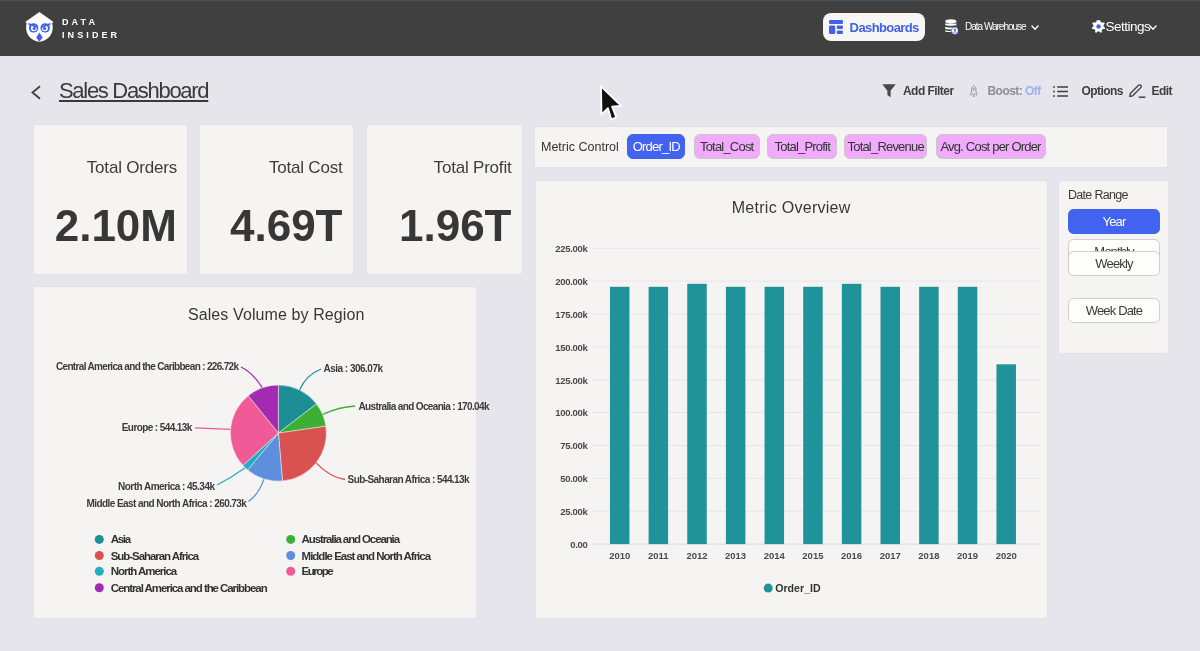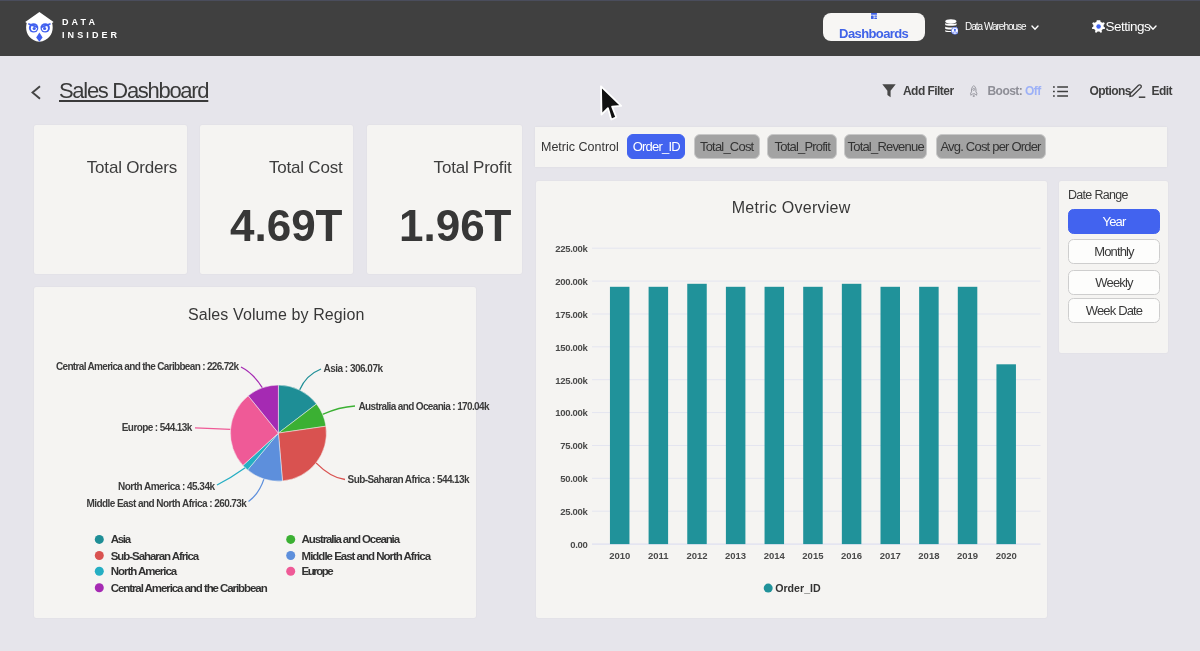--- a/index.html
+++ b/index.html
@@ -6,36 +6,36 @@
   html,body { width:1200px; height:651px; overflow:hidden; }
   body { font-family:"Liberation Sans", sans-serif; background:#e6e5eb; position:relative; }
   .abs { position:absolute; }
   .card { position:absolute; background:#f5f4f2; border-radius:2px; box-shadow:0 0 2px rgba(0,0,0,0.06); }
 
   
   #topbar { position:absolute; left:0; top:0; width:1200px; height:56px; background:#404040; border-top:1px solid #4a4d5c; }
   #logo { position:absolute; left:25px; top:11px; }
   #logotext { position:absolute; left:62px; top:14.5px; color:#fff; font-size:9px; font-weight:bold; letter-spacing:3.1px; line-height:13.8px; }
   .navbtn { position:absolute; color:#fff; font-size:14.5px; display:flex; align-items:center; }
-  #dashbtn { position:absolute; left:822.7px; top:12.3px; width:102px; height:28px; background:#f7f6f4; border-radius:8px; display:flex; align-items:center; justify-content:center; gap:7px; color:#3f62e8; font-size:13px; letter-spacing:-0.6px; font-weight:bold;flex-direction:column; }
+  #dashbtn { position:absolute; left:822.7px; top:12.3px; width:102px; height:28px; background:#f7f6f4; border-radius:8px; display:flex; align-items:center; justify-content:center; gap:7px; color:#3f62e8; font-size:13px; letter-spacing:-0.6px; font-weight:bold; }
 
   
   #backarrow { position:absolute; left:29.5px; top:85px; }
   #pagetitle { position:absolute; left:59px; top:79px; font-size:22px; line-height:24px; letter-spacing:-1.3px; font-weight:400; color:#3a3a3a;text-decoration:underline; }
   .tb-item { position:absolute; top:83px; height:16px; display:flex; align-items:center; font-size:12px; font-weight:bold; letter-spacing:-0.55px; color:#3f3f3f; }
 
   
   .kpi { width:153px; height:149px; top:124.5px; text-align:right; padding-right:10px; }
   .kpi .t { margin-top:34.3px; font-size:17px; line-height:17px; color:#3d3d3d; letter-spacing:-0.2px; }
   .kpi .v { margin-top:28.6px; font-size:44px; line-height:44px; font-weight:bold; color:#373737; letter-spacing:0px; }
 
   
   #metricbar { position:absolute; left:534.5px; top:126.5px; width:632.5px; height:40px; background:#f5f4f2; box-shadow:0 0 2px rgba(0,0,0,0.06); display:flex; align-items:center; }
   #metricbar .lbl { margin-left:6.5px; font-size:12.5px; color:#333; white-space:nowrap; }
-  .mbtn { height:25.6px; line-height:24px; border:1px solid #c8c8c8; background:#a3a3a3; border-radius:6px; font-size:13px; letter-spacing:-0.8px; color:#333; margin-left:8px; text-align:center; white-space:nowrap; }
+  .mbtn { height:25.6px; line-height:24px; border:1px solid #c8c8c8; background:#f0abfc; border-radius:6px; font-size:13px; letter-spacing:-0.8px; color:#333; margin-left:8px; text-align:center; white-space:nowrap; }
   .mbtn.sel { background:#4263ef; border-color:#4263ef; color:#fff; }
 
   
   #daterange { left:1059px; top:180.5px; width:109px; height:172.5px; }
   #daterange .t { margin:7px 0 0 9px; font-size:12.5px; letter-spacing:-0.7px; color:#3a3a3a; }
   .dbtn { position:absolute; left:9px; width:92px; height:25px; line-height:23px; text-align:center; border:1px solid #cecece; background:#fdfdfc; border-radius:5.5px; font-size:13px; letter-spacing:-0.85px; color:#3a3a3a; }
   .dbtn.sel { background:#4263ef; border-color:#4263ef; color:#fff; }
 </style>
 </head>
 <body>
@@ -104,38 +104,39 @@
     </svg>
   <span>Add Filter</span>
 </div>
 <div class="tb-item" style="left:969px; color:#8e8e96; gap:9px;">
   <svg width="9.5" height="12" viewBox="0 0 9.5 12">
       <path d="M4.75 0.6 C6.6 2 7.4 4.2 6.9 6.9 L7.9 8.2 L7.5 10.3 L6.1 8.9 L3.4 8.9 L2 10.3 L1.6 8.2 L2.6 6.9 C2.1 4.2 2.9 2 4.75 0.6 Z M3.7 11 L5.8 11 M4.75 10.3 L4.75 11.9" fill="none" stroke="#8e8e96" stroke-width="0.9"></path>
       <circle cx="4.75" cy="4.4" r="1" fill="none" stroke="#8e8e96" stroke-width="0.8"></circle>
     </svg>
   <span>Boost: <span style="color:#9db1f7;">Off</span></span>
 </div>
-<div class="tb-item" style="left:1052.5px; gap:22px;">
+<div class="tb-item" style="left:1052.5px; gap:14px;">
   <svg width="15" height="11" viewBox="0 0 15 11">
       <g stroke="#3f3f3f" stroke-width="1.7">
         <path d="M0 1 L1.8 1 M4.2 1 L15 1 M0 5.5 L1.8 5.5 M4.2 5.5 L15 5.5 M0 10 L1.8 10 M4.2 10 L15 10"></path>
       </g>
     </svg>
   <span>Options</span>
 </div>
 <div class="tb-item" style="left:1129px; gap:6px;">
   <svg width="16.5" height="14" viewBox="0 0 16.5 14">
       <path d="M1.3 9.5 L9.5 1.3 A1.6 1.6 0 0 1 11.8 1.3 A1.6 1.6 0 0 1 11.8 3.6 L3.6 11.8 L0.9 12.4 Z" fill="none" stroke="#3f3f3f" stroke-width="1.3"></path>
       <path d="M9.8 13.2 L16.3 13.2" stroke="#3f3f3f" stroke-width="1.5"></path>
     </svg>
   <span>Edit</span>
 </div>
 
 <div class="card kpi" style="left:34px;">
     <div class="t">Total Orders</div>
+    <div class="v">2.10M</div>
   </div>
 <div class="card kpi" style="left:199.5px;">
     <div class="t">Total Cost</div>
     <div class="v">4.69T</div>
   </div>
 <div class="card kpi" style="left:366.5px; width:155px;">
     <div class="t">Total Profit</div>
     <div class="v">1.96T</div>
   </div>
 
@@ -244,19 +245,19 @@
   <text x="470.2" y="377.9" text-anchor="middle" font-size="9.5" font-weight="bold" fill="#4a4a4a">2020</text>
   <circle cx="232.2" cy="407.1" r="4.5" fill="#20929a"></circle>
       <text x="239.2" y="411.3" font-size="11.5" font-weight="bold" fill="#333" textLength="45.5" lengthAdjust="spacingAndGlyphs">Order_ID</text>
 </svg>
 </div>
 
 <div class="card" id="daterange">
   <div class="t">Date Range</div>
   <div class="dbtn sel" style="top:28.5px;">Year</div>
   <div class="dbtn" style="top:58px;">Monthly</div>
-  <div class="dbtn" style="top:89px;">Weekly</div>
+  <div class="dbtn" style="top:70px;">Weekly</div>
   <div class="dbtn" style="top:117px;">Week Date</div>
 </div>
 
 <svg class="abs" style="left:595px; top:80px; z-index:50;" width="36" height="46" viewBox="0 0 36 46">
   <path d="M6 6.3 L6.5 34.6 L12.9 28.1 L16.3 39.5 L21.3 37.3 L17.1 26.6 L26.2 25.9 Z" fill="#111" stroke="#fff" stroke-width="1.8" stroke-linejoin="round"></path>
 </svg>
 
 </body></html>

